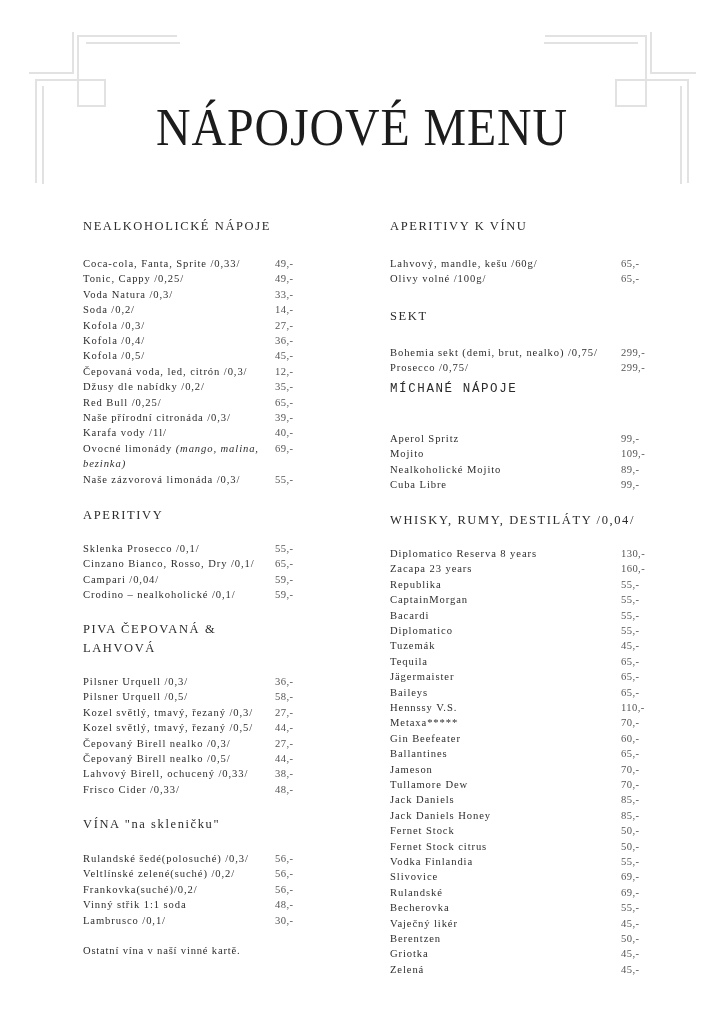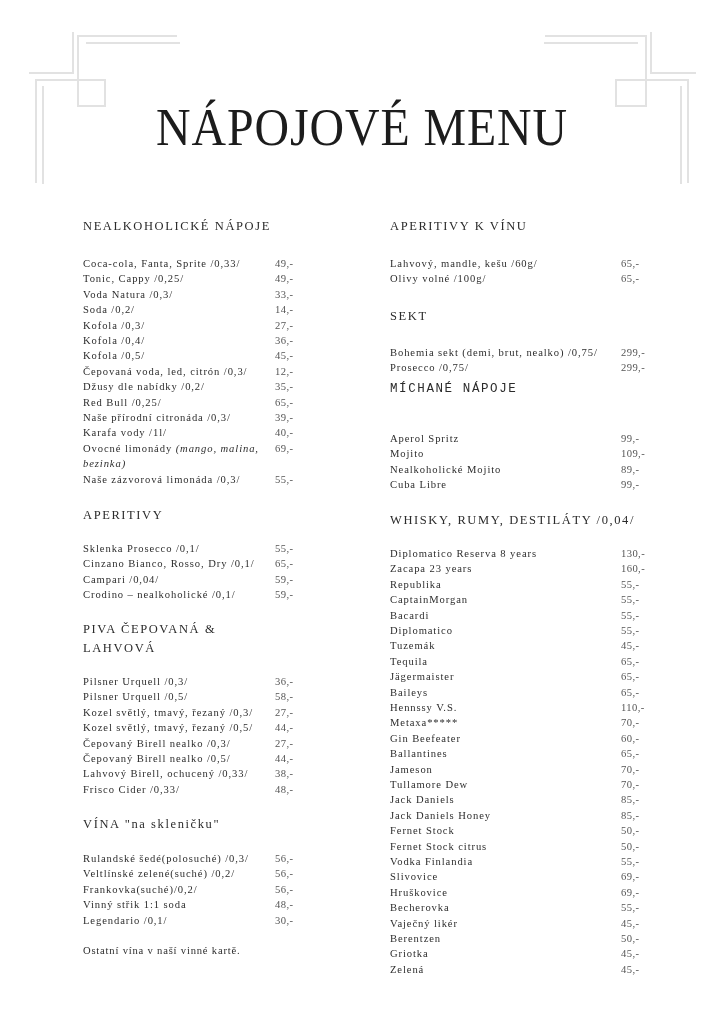--- a/index.html
+++ b/index.html
@@ -185,21 +185,21 @@
       </div>
       <div class="row" style="top: 881.8px; width: 100%;">
         <span class="name">Frankovka(suché)/0,2/</span>
         <span class="price">56,-</span>
       </div>
       <div class="row" style="top: 897.2px; width: 100%;">
         <span class="name">Vinný střik 1:1 soda</span>
         <span class="price">48,-</span>
       </div>
       <div class="row" style="top: 912.6px; width: 100%;">
-        <span class="name">Legendario /0,1/</span>
+        <span class="name">Lambrusco /0,1/</span>
         <span class="price">30,-</span>
       </div>
     </div>
 
   <div class="note" style="top:945px;left:0;">Ostatní vína v naší vinné kartě.</div>
 </div>
 
 <div class="col col-right">
   <div class="sec-title" style="top:217px;">APERITIVY K VÍNU</div>
   <div id="pochoutky-list">
@@ -329,21 +329,21 @@
       </div>
       <div class="row" style="top: 854px; width: 100%;">
         <span class="name">Vodka Finlandia</span>
         <span class="price">55,-</span>
       </div>
       <div class="row" style="top: 869.4px; width: 100%;">
         <span class="name">Slivovice</span>
         <span class="price">69,-</span>
       </div>
       <div class="row" style="top: 884.8px; width: 100%;">
-        <span class="name">Hruškovice</span>
+        <span class="name">Rulandské</span>
         <span class="price">69,-</span>
       </div>
       <div class="row" style="top: 900.2px; width: 100%;">
         <span class="name">Becherovka</span>
         <span class="price">55,-</span>
       </div>
       <div class="row" style="top: 915.6px; width: 100%;">
         <span class="name">Vaječný likér</span>
         <span class="price">45,-</span>
       </div>

